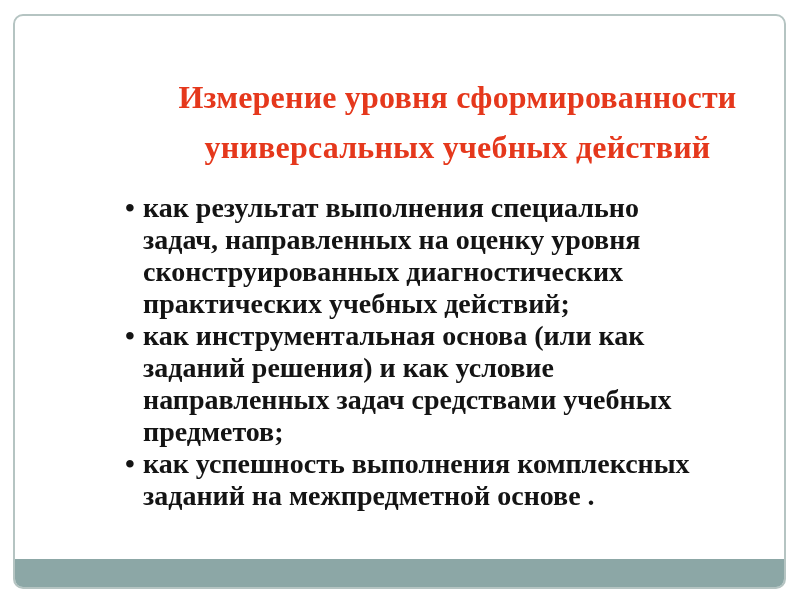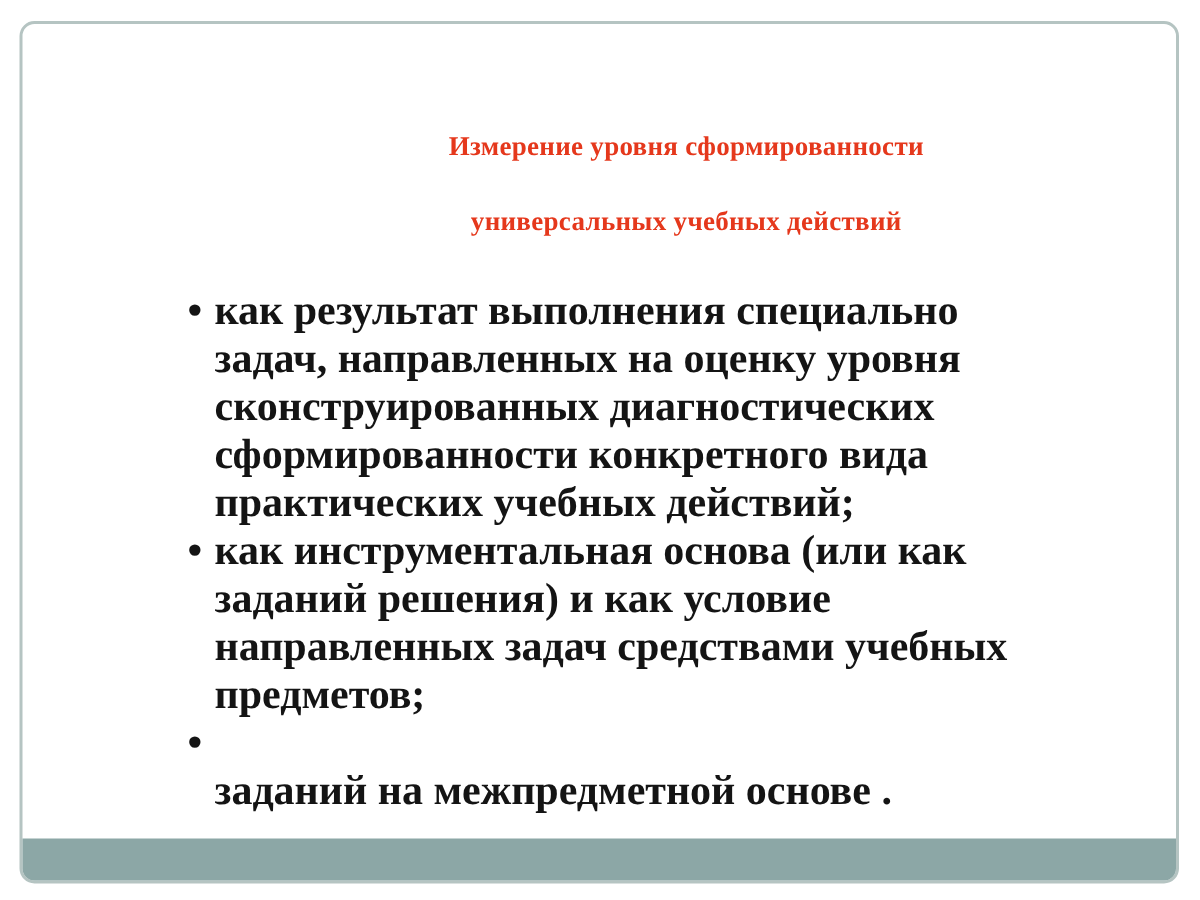--- a/index.html
+++ b/index.html
@@ -40,21 +40,21 @@
     border-radius: 0 0 8px 8px;
   }
   
   .title-block {
     position: absolute;
     left: 120px;
     top: 56px;
     width: 645px;
     text-align: center;
     color: var(--title-color, #e5381c);
-    font-size: 18px;
+    font-size: 32px;
     font-weight: bold;
     line-height: 50px;
     letter-spacing: 0.2px;
   }
   .title-line {
     height: 50px;
     white-space: nowrap;
   }
   
   .body-block {
@@ -88,25 +88,24 @@
     <div class="title-block">
       <div class="title-line">Измерение уровня сформированности</div>
       <div class="title-line">универсальных учебных действий</div>
     </div>
 
     <div class="body-block">
 
     <div class="body-line"><span class="bullet-marker">•</span><span>как результат выполнения специально</span></div>
         <div class="body-line"><span>задач, направленных на оценку уровня</span></div>
         <div class="body-line"><span>сконструированных диагностических</span></div>
-        <div class="body-line"><span>сформированности конкретного вида</span></div>
         <div class="body-line"><span>практических учебных действий;</span></div>
         <div class="body-line"><span class="bullet-marker">•</span><span>как инструментальная основа (или как</span></div>
         <div class="body-line"><span>заданий решения) и как условие</span></div>
         <div class="body-line"><span>направленных задач средствами учебных</span></div>
         <div class="body-line"><span>предметов;</span></div>
-        <div class="body-line"><span class="bullet-marker">•</span></div>
+        <div class="body-line"><span class="bullet-marker">•</span><span>как успешность выполнения комплексных</span></div>
         <div class="body-line"><span>заданий на межпредметной основе .</span></div>
       </div>
 
     <div class="bottom-bar"></div>
   </div>
 </div>
 
 </body></html>

